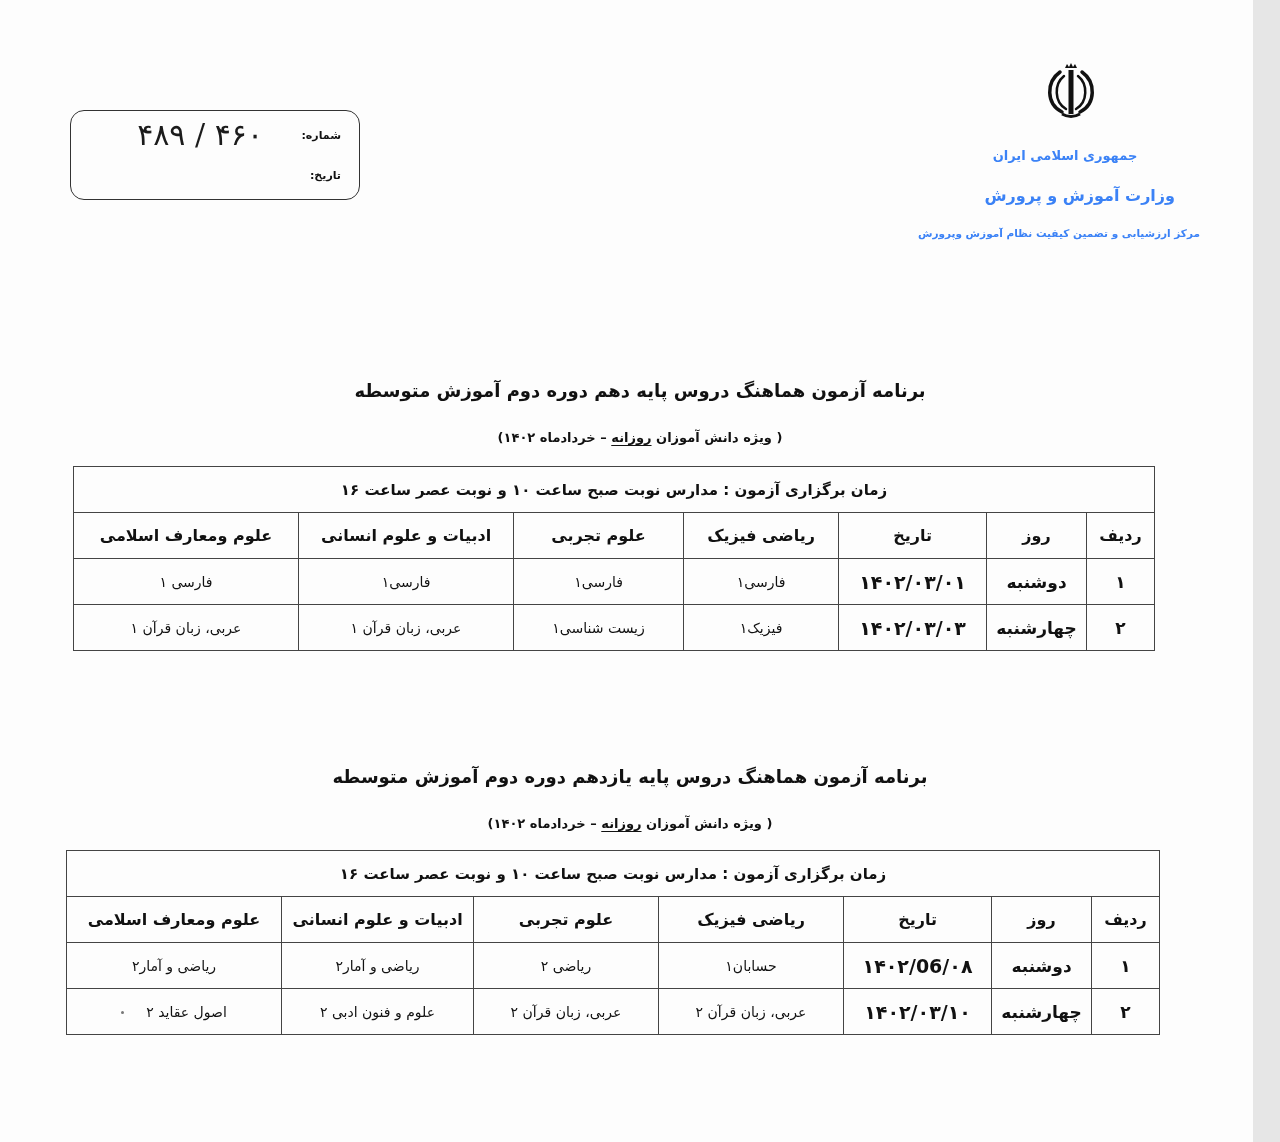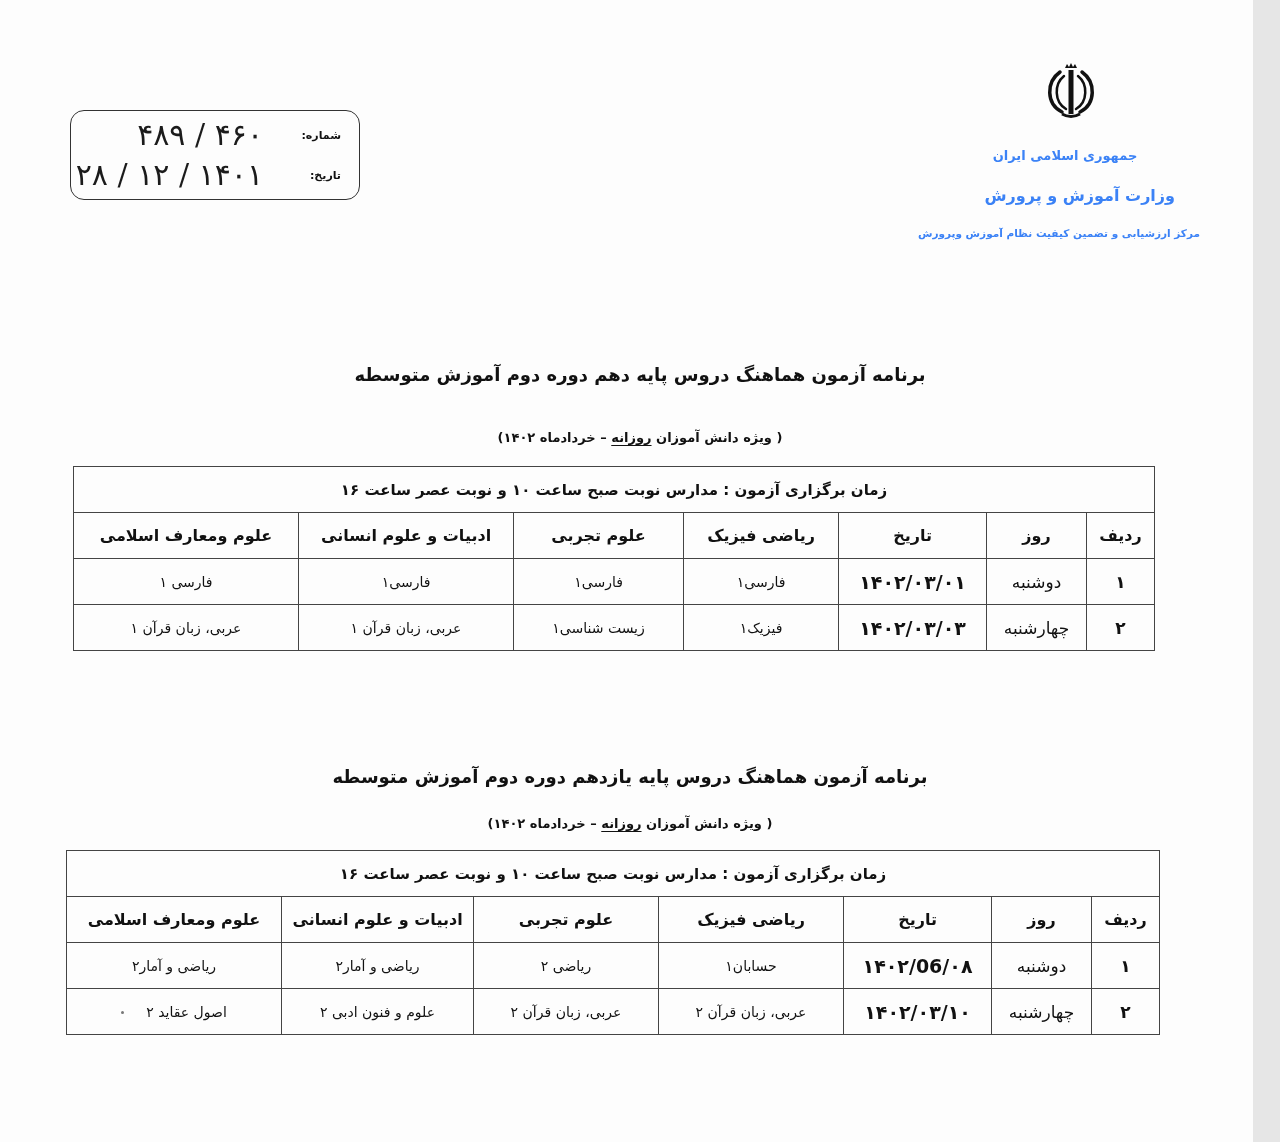--- a/index.html
+++ b/index.html
@@ -17,34 +17,34 @@
     
     .ref-box { position: absolute; left: 70px; top: 110px; width: 290px; height: 90px; border: 1.5px solid #333; border-radius: 14px; }
     .ref-row { position: absolute; left: 0; width: 100%; height: 40px; direction: rtl; }
     .ref-row.r1 { top: 6px; }
     .ref-row.r2 { top: 46px; }
     .ref-label { position: absolute; right: 18px; top: 12px; font-size: 11px; font-weight: bold; margin-left: 16px; }
     .ref-value { position: absolute; right: 96px; top: 0; font-family: "DejaVu Serif", serif; font-size: 30px; color: #1b1b1b; letter-spacing: 1px; white-space: nowrap; }
 
     
     .sec-title { position: absolute; direction: rtl; text-align: center; white-space: nowrap; font-weight: bold; }
-    .t1 { left: 250px; top: 364px; width: 780px; font-size: 18px; }
+    .t1 { left: 250px; top: 380px; width: 780px; font-size: 18px; }
     .t2 { left: 250px; top: 430px; width: 780px; font-size: 13px; }
     .t3 { left: 240px; top: 766px; width: 780px; font-size: 18px; }
     .t4 { left: 240px; top: 816px; width: 780px; font-size: 13px; }
     .u { text-decoration: underline; text-underline-offset: 3px; }
 
     
     table.sched { position: absolute; border-collapse: collapse; direction: rtl; table-layout: fixed; padding-left: 48px; }
     table.sched td, table.sched th { border: 1.3px solid #444; text-align: center; vertical-align: middle; }
     .sched .caption-cell { font-size: 15px; font-weight: bold; height: 46px; }
     .sched th { font-size: 16px; font-weight: bold; height: 46px; }
     .sched td.cell { font-size: 14px; height: 46px; }
     .sched td.num { font-size: 17px; font-weight: bold; }
-    .sched td.day { font-size: 17px; font-weight: normal; }
+    .sched td.day { font-size: 17px; font-weight: bold; }
     .sched td.date { font-size: 19px; font-weight: bold; font-family: "DejaVu Sans", sans-serif; letter-spacing: 1px; }
 
     #tbl1 { left: 73px; top: 466px; width: 1081px; }
     #tbl2 { left: 66px; top: 850px; width: 1093px; }
     .dot { display: inline-block; width: 3px; height: 3px; background: #777; border-radius: 50%; margin-right: 22px; vertical-align: middle; }
   </style>
 </head>
 <body>
 
 <div class="right-strip"></div>
@@ -64,21 +64,20 @@
 <div class="lh-line lh2">وزارت آموزش و پرورش</div>
 <div class="lh-line lh3">مرکز ارزشیابی و تضمین کیفیت نظام آموزش وپرورش</div>
 
 <div class="ref-box">
   <div class="ref-row r1">
     <span class="ref-label">شماره:</span>
     <span class="ref-value">۴۶۰ / ۴۸۹</span>
   </div>
   <div class="ref-row r2">
     <span class="ref-label">تاریخ:</span>
-    <span class="ref-value">۱۴۰۱ / ۱۲ / ۲۸</span>
   </div>
 </div>
 
 <div class="sec-title t1">برنامه آزمون  هماهنگ دروس پایه دهم دوره دوم  آموزش متوسطه</div>
 <div class="sec-title t2">
   <span>( ویژه دانش آموزان </span><span class="u">روزانه</span><span> – خردادماه ۱۴۰۲)</span>
 </div>
 
 <table class="sched" id="tbl1">
   <colgroup>

